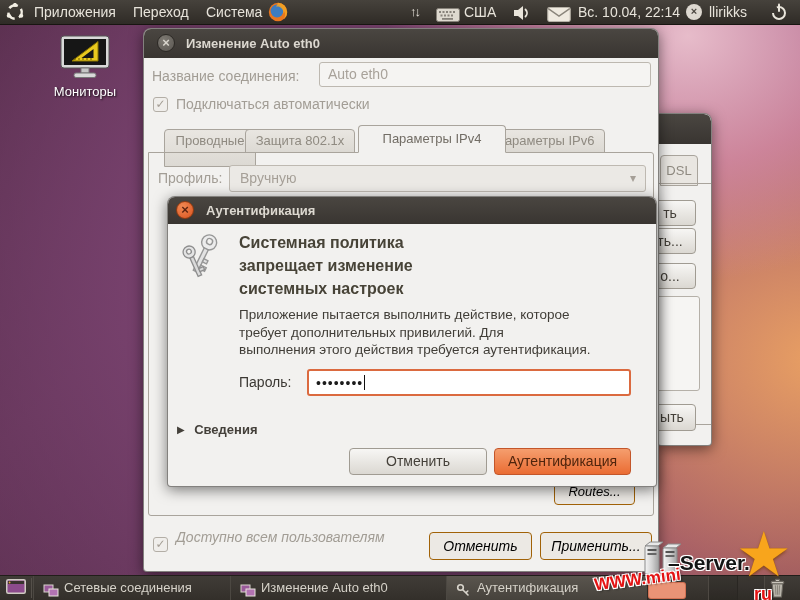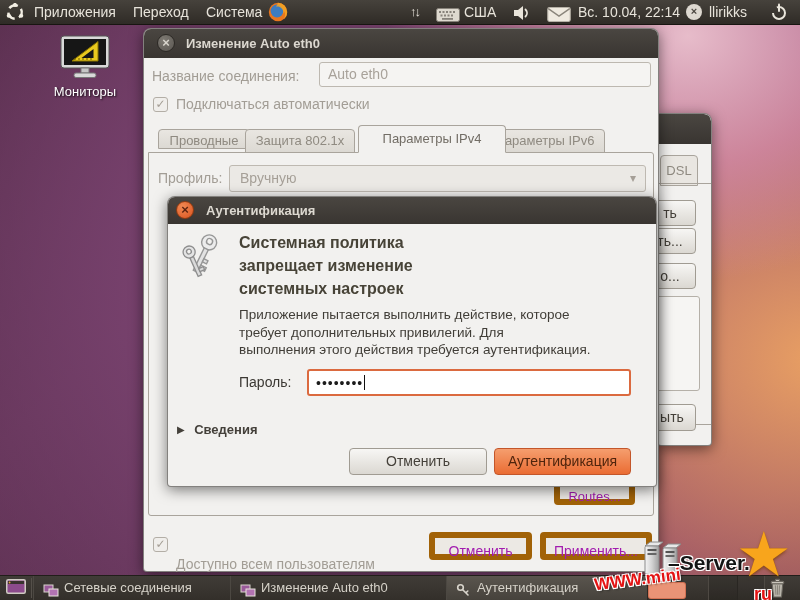--- a/index.html
+++ b/index.html
@@ -44,21 +44,21 @@
     border:1px solid #923c12;color:#5e2410;}
 
   
   .gtk-label{color:#a29d95;font-size:14px;white-space:nowrap;}
   .gtk-entry{background:#f5f4f2;border:1px solid #bdb8b0;border-radius:3px;
     color:#a8a29a;font-size:14px;line-height:22px;padding:0 8px;box-sizing:border-box;}
   .gtk-check{width:15px;height:15px;background:#f0eeeb;border:1px solid #b3aea6;border-radius:3px;
     box-sizing:border-box;color:#a39d94;font-size:12px;line-height:12px;text-align:center;font-weight:bold;}
   .gtk-btn{border-radius:4px;text-align:center;box-sizing:border-box;font-size:14px;
     background:linear-gradient(#f7f6f4,#dbd8d2);border:1px solid #a09b92;color:#45413a;}
-  .gtk-btn.disabled{background:#ece9e4;border:6px solid #a16207;color:#a21caf;}
+  .gtk-btn.disabled{background:#ece9e4;border:1px solid #a16207;color:#000000;font-style:italic;}
   .gtk-btn.orange{background:linear-gradient(#f59e6e,#ea6c33);border:1px solid #c3562a;color:#4f240c;}
   .tab{position:absolute;box-sizing:border-box;text-align:center;font-size:13px;
     background:linear-gradient(#e9e6e1,#dcd9d3);border:1px solid #a9a49c;
     border-radius:4px 4px 0 0;color:#8f8a81;}
   .tab.active{background:#f2f1ef;color:#726d65;border-bottom:1px solid #f2f1ef;z-index:3;}
   .combo{background:#ebe9e5;border:1px solid #beb9b1;border-radius:3px;box-sizing:border-box;
     color:#a59f97;font-size:14px;}
 
   
   .panel-bottom{position:absolute;left:0;top:575px;width:800px;height:25px;z-index:100;
@@ -111,36 +111,36 @@
     <span class="closebtn">×</span>
     <span class="title">Изменение Auto eth0</span>
   </div>
 
   <div class="gtk-label abs" style="left:8px;top:39px;">Название соединения:</div>
   <div class="gtk-entry abs" style="left:175px;top:33px;width:332px;height:25px;">Auto eth0</div>
 
   <div class="gtk-check abs" style="left:9px;top:68px;">✓</div>
   <div class="gtk-label abs" style="left:32px;top:67px;">Подключаться автоматически</div>
 
-  <div class="tab" style="left:14px;top:100px;width:92px;height:20px;line-height:22px;">Проводные</div>
+  <div class="tab" style="left:20px;top:100px;width:92px;height:38px;line-height:22px;">Проводные</div>
   <div class="tab" style="left:101px;top:100px;width:110px;height:24px;line-height:22px;">Защита 802.1x</div>
   <div class="tab active" style="left:214px;top:96px;width:148px;height:28px;line-height:26px;">Параметры IPv4</div>
   <div class="tab" style="left:341px;top:100px;width:120px;height:24px;line-height:22px;">Параметры IPv6</div>
   <div class="abs" style="left:4px;top:123px;width:504px;height:362px;border:1px solid #a9a49c;border-radius:0 3px 3px 3px;"></div>
 
   <div class="gtk-label abs" style="left:14px;top:141px;">Профиль:</div>
   <div class="combo abs" style="left:85px;top:136px;width:417px;height:27px;">
     <span class="abs" style="left:10px;top:0;line-height:25px;">Вручную</span>
     <span class="abs" style="right:9px;top:0;line-height:25px;font-size:12px;">▾</span>
   </div>
 
   <div class="gtk-btn disabled abs" style="left:410px;top:449px;width:81px;height:27px;line-height:25px;font-size:13px;">Routes...</div>
 
   <div class="gtk-check abs" style="left:9px;top:508px;">✓</div>
-  <div class="gtk-label abs" style="left:32px;top:527px;">Доступно всем пользователям</div>
+  <div class="gtk-label abs" style="left:32px;top:500px;font-style:italic;">Доступно всем пользователям</div>
   <div class="gtk-btn disabled abs" style="left:285px;top:503px;width:103px;height:28px;line-height:26px;">Отменить</div>
   <div class="gtk-btn disabled abs" style="left:396px;top:503px;width:112px;height:28px;line-height:26px;">Применить...</div>
 </div>
 
 <div class="win" style="left:167px;top:196px;width:488px;height:289px;z-index:30;">
   <div class="titlebar" style="height:27px;">
     <span class="closebtn orange" style="top:4px;left:8px;">×</span>
     <span class="title" style="left:38px;line-height:27px;">Аутентификация</span>
   </div>
 

